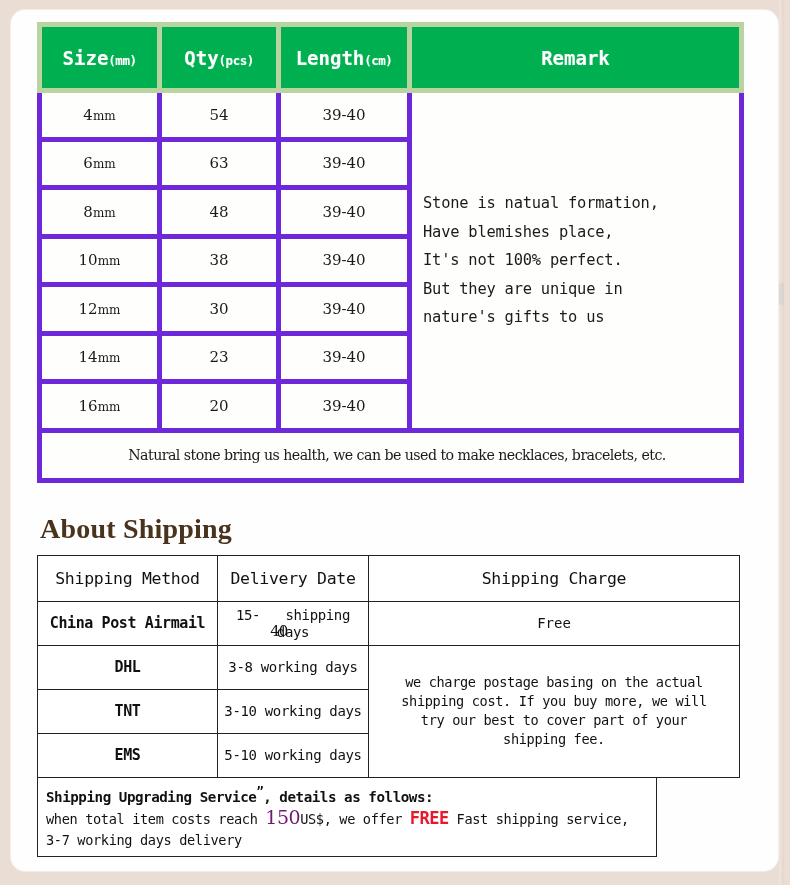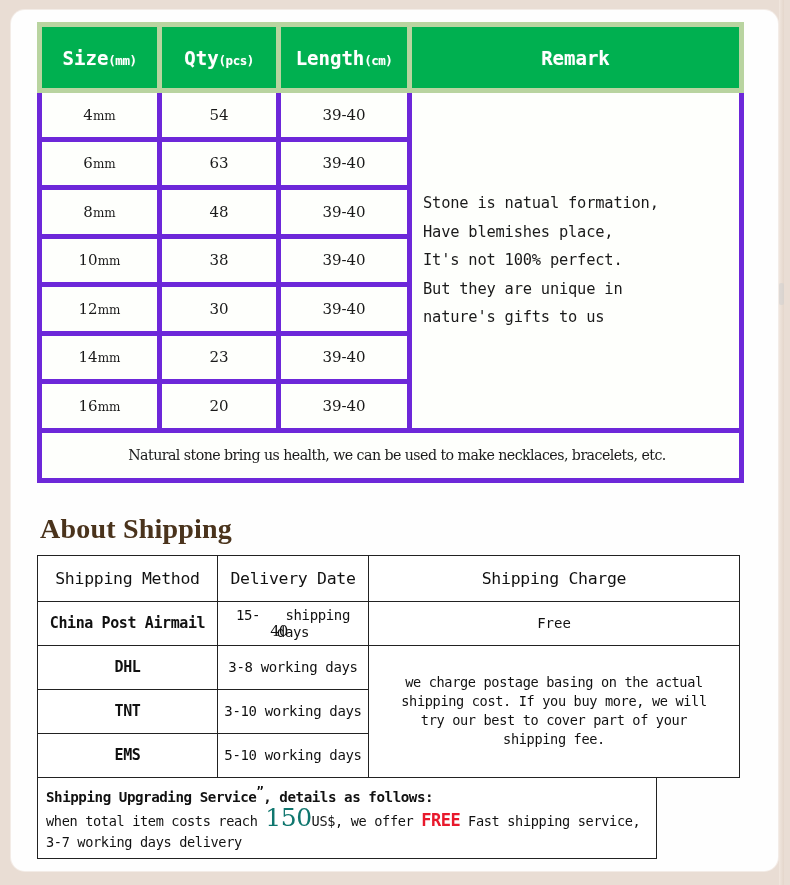--- a/index.html
+++ b/index.html
@@ -199,23 +199,23 @@
     letter-spacing: -0.45px;
     line-height: 19px;
   }
   .footer-line2 {
     font-size: 13.6px;
     letter-spacing: -0.35px;
     line-height: 21px;
     margin-top: 1px;
   }
   .hl-150 {
-    color: #0f766e;
+    color: #701a75;
     font-family: "DejaVu Serif", "Liberation Serif", serif;
-    font-size: 25px;
+    font-size: 19px;
     font-weight: 400;
     letter-spacing: -0.5px;
     text-align: right;
   }
   .hl-free {
     color: #e8192c;
     font-size: 17px;
     font-weight: 700;
     letter-spacing: -0.5px;
   }

